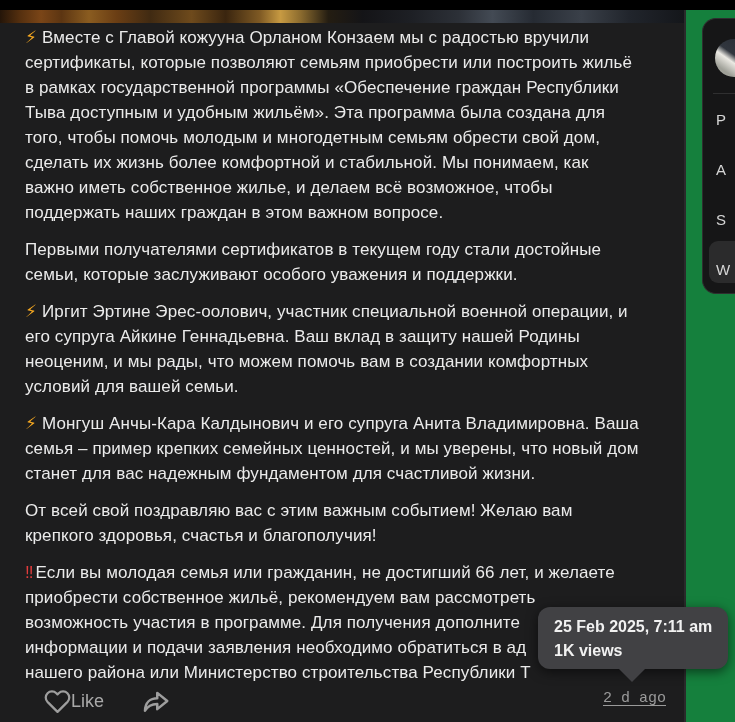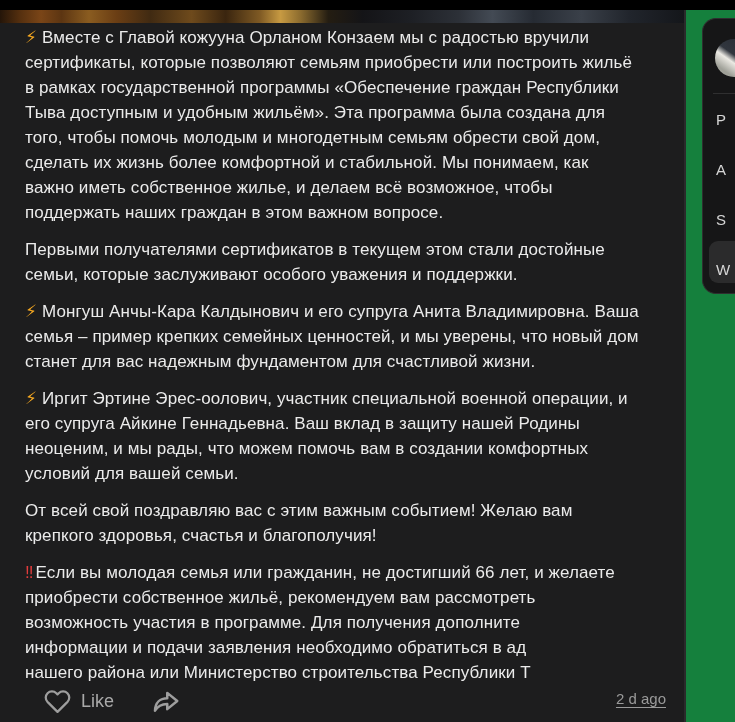--- a/index.html
+++ b/index.html
@@ -34,29 +34,29 @@
   .emoji { display:inline; }
   .emoji.bolt { color:#f6a821; margin-right:5px; }
   .emoji.bangbang { color:#e03c3c; margin-right:2px; }
   .emoji:empty { display:none; }
 
   
   .like-row {
     position:absolute; left:44px; top:674px; height:34px;
     display:flex; align-items:center; gap:14px;
   }
-  .like-btn { display:flex; align-items:center; gap:10px; cursor:pointer;text-align:center; }
+  .like-btn { display:flex; align-items:center; cursor:pointer;text-align:center; }
   .like-label { color:#a9a9a9; font-size:18px; font-weight:500; }
   .icon-stroke { stroke:#9e9e9e; fill:none; stroke-width:2; stroke-linecap:round; stroke-linejoin:round; }
   .share-btn { display:flex; align-items:center; cursor:pointer; margin-left:22px; }
 
   .time-link {
     position:absolute; right:18px; top:680px;
     color:#9a9a9a; font-size:15px; text-decoration:underline;
-    text-underline-offset:3px; cursor:pointer;
+    text-underline-offset:3px; cursor:pointer;font-family:Liberation Mono, monospace;
   }
 
   .red-peek {
     position:absolute; left:22px; top:715px; width:13px; height:12px;
     background:#d9352c; border-radius:50%;
   }
 
   
   .context-menu {
     position:absolute; left:702px; top:8px; width:33px; height:276px;
@@ -110,33 +110,33 @@
         <span class="emoji bolt">⚡</span><span class="para-text">Вместе с Главой кожууна Орланом Конзаем мы с радостью вручили
 сертификаты, которые позволяют семьям приобрести или построить жильё
 в рамках государственной программы «Обеспечение граждан Республики
 Тыва доступным и удобным жильём». Эта программа была создана для
 того, чтобы помочь молодым и многодетным семьям обрести свой дом,
 сделать их жизнь более комфортной и стабильной. Мы понимаем, как
 важно иметь собственное жилье, и делаем всё возможное, чтобы
 поддержать наших граждан в этом важном вопросе.</span>
       </div>
       <div class="para">
-        <span class="para-text">Первыми получателями сертификатов в текущем этом стали достойные
+        <span class="para-text">Первыми получателями сертификатов в текущем году стали достойные
 семьи, которые заслуживают особого уважения и поддержки.</span>
-      </div>
-      <div class="para">
-        <span class="emoji bolt">⚡</span><span class="para-text">Монгуш Анчы-Кара Калдынович и его супруга Анита Владимировна. Ваша
-семья – пример крепких семейных ценностей, и мы уверены, что новый дом
-станет для вас надежным фундаментом для счастливой жизни.</span>
       </div>
       <div class="para">
         <span class="emoji bolt">⚡</span><span class="para-text">Иргит Эртине Эрес-оолович, участник специальной военной операции, и
 его супруга Айкине Геннадьевна. Ваш вклад в защиту нашей Родины
 неоценим, и мы рады, что можем помочь вам в создании комфортных
 условий для вашей семьи.</span>
+      </div>
+      <div class="para">
+        <span class="emoji bolt">⚡</span><span class="para-text">Монгуш Анчы-Кара Калдынович и его супруга Анита Владимировна. Ваша
+семья – пример крепких семейных ценностей, и мы уверены, что новый дом
+станет для вас надежным фундаментом для счастливой жизни.</span>
       </div>
       <div class="para">
         <span class="para-text">От всей свой поздравляю вас с этим важным событием! Желаю вам
 крепкого здоровья, счастья и благополучия!</span>
       </div>
       <div class="para">
         <span class="emoji bangbang">‼</span><span class="para-text">Если вы молодая семья или гражданин, не достигший 66 лет, и желаете
 приобрести собственное жильё, рекомендуем вам рассмотреть
 возможность участия в программе. Для получения дополните
 информации и подачи заявления необходимо обратиться в ад
@@ -166,14 +166,19 @@
   <div class="context-menu">
     <div class="menu-avatar"></div>
     <div class="menu-divider"></div>
     <div class="menu-highlight"></div>
     <div class="menu-item mi-0">P</div>
     <div class="menu-item mi-1">A</div>
     <div class="menu-item mi-2">S</div>
     <div class="menu-item mi-3">W</div>
   </div>
 
+  <div class="tooltip">
+    <div class="tooltip-line">25 Feb 2025, 7:11 am</div>
+    <div class="tooltip-line">1K views</div>
+    <div class="tooltip-tail"></div>
+  </div>
 
 </div>
 
 </body></html>

